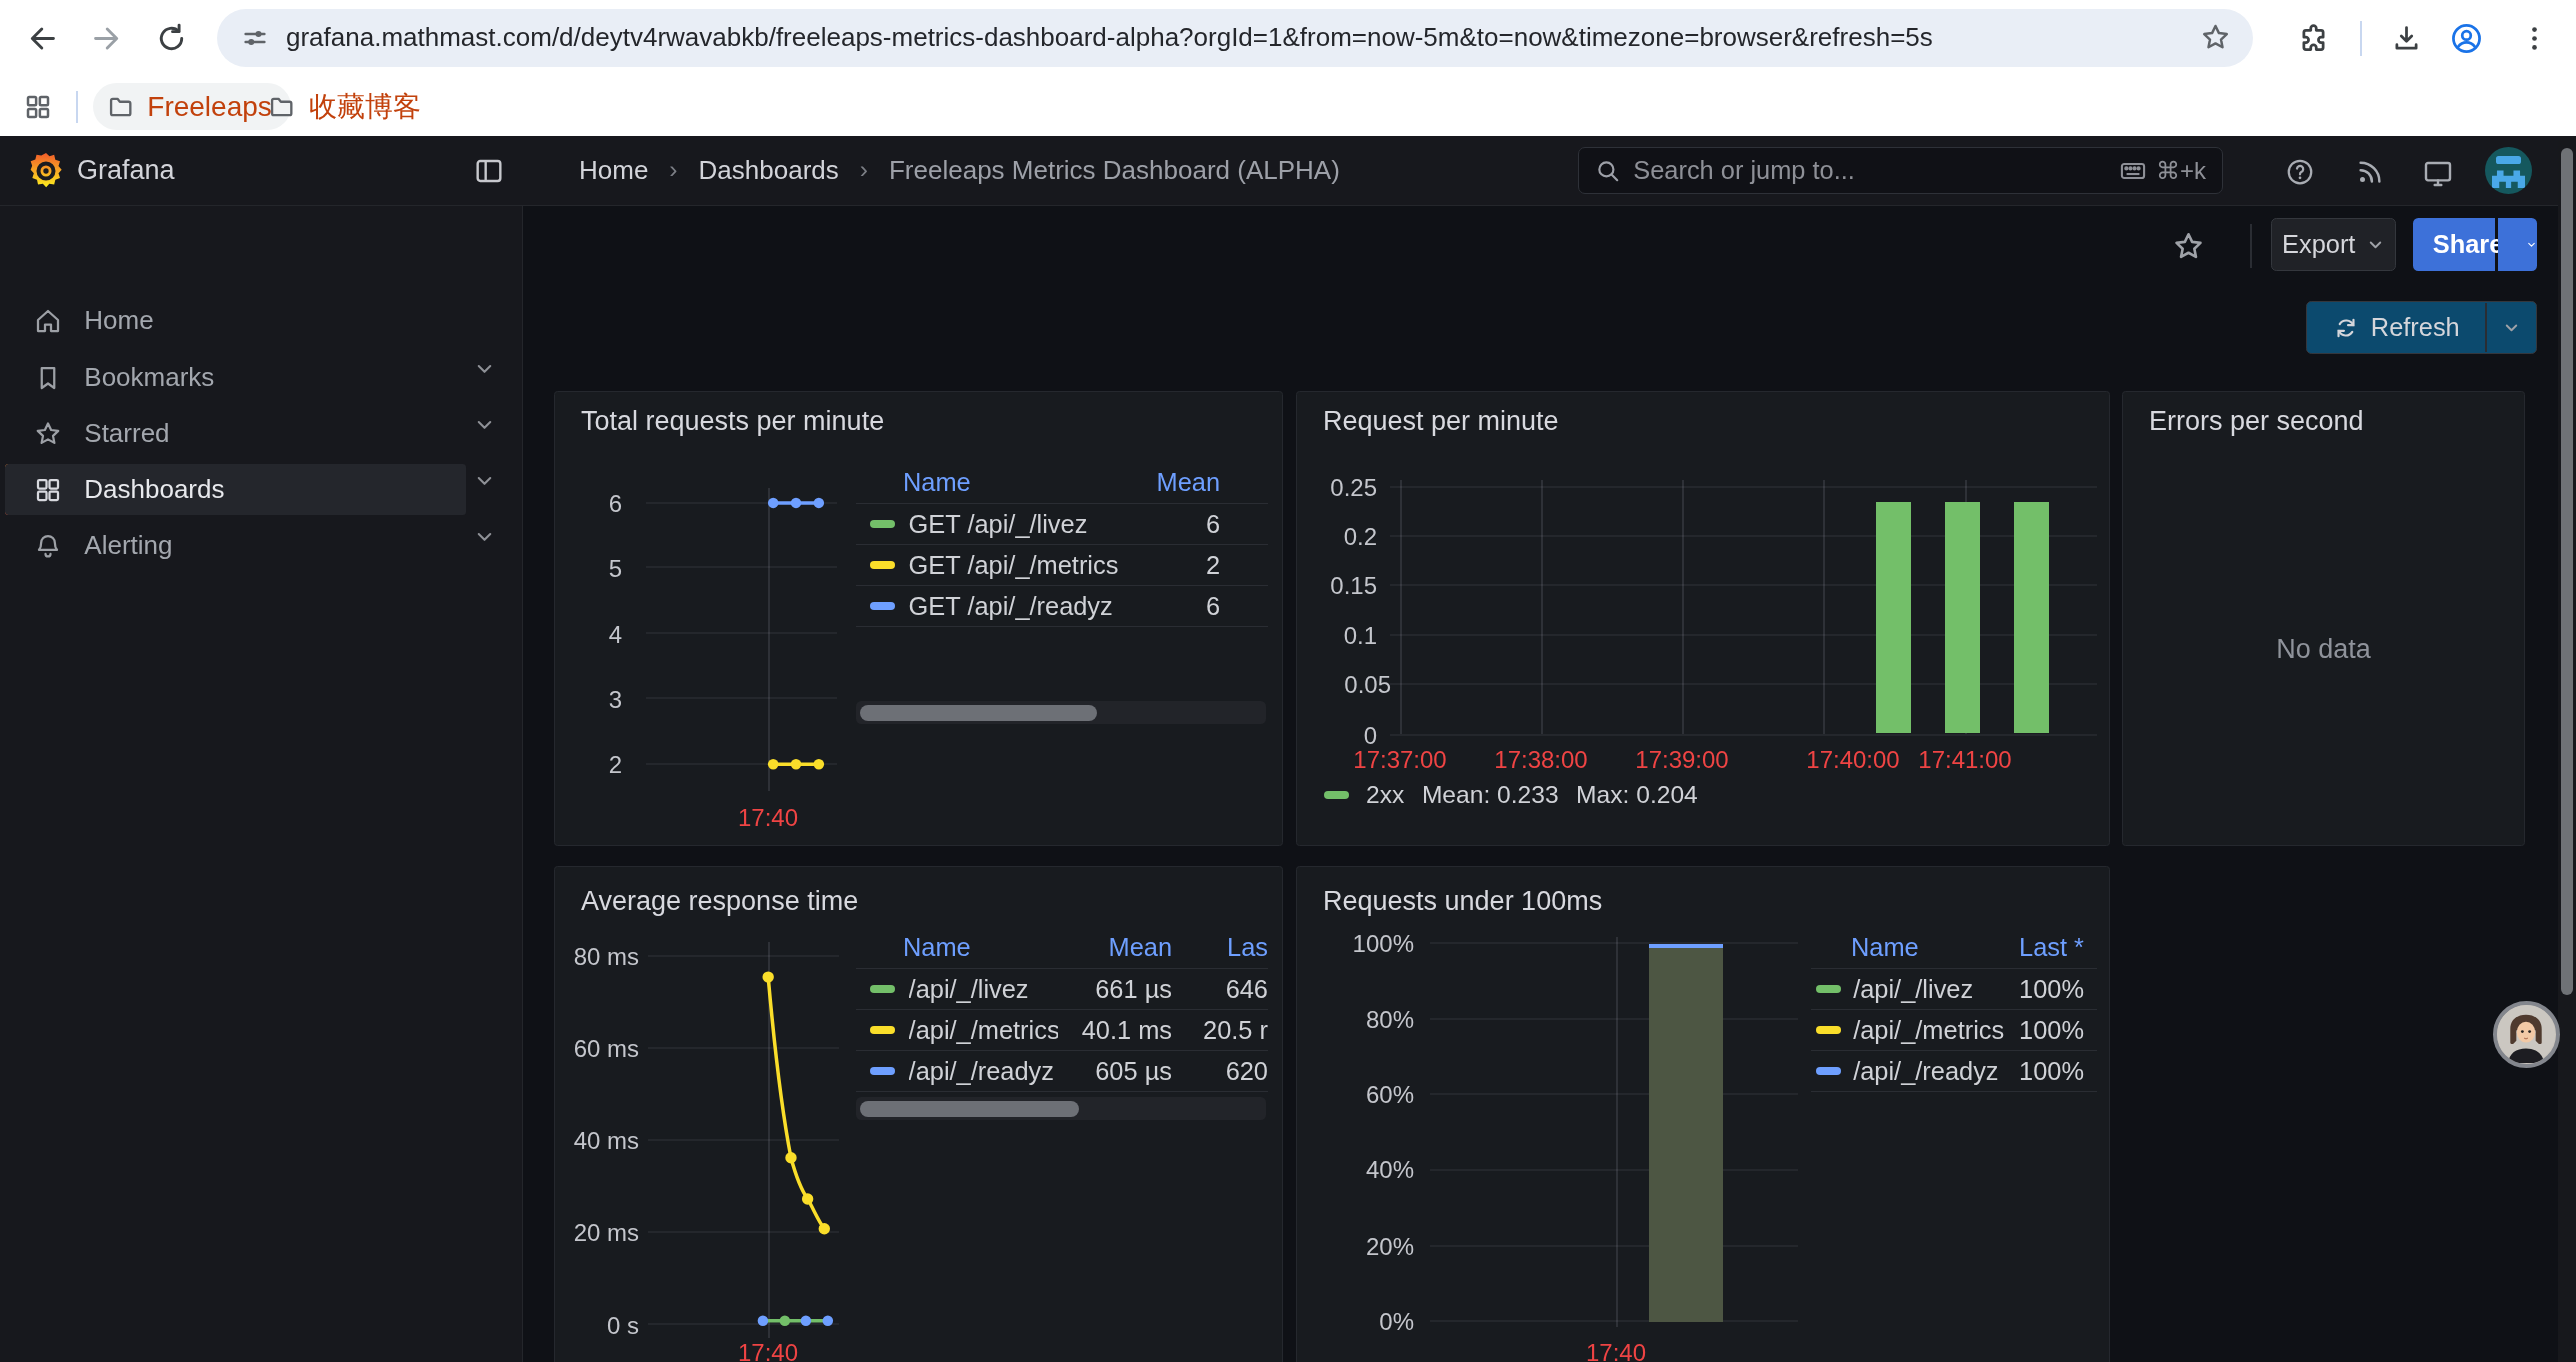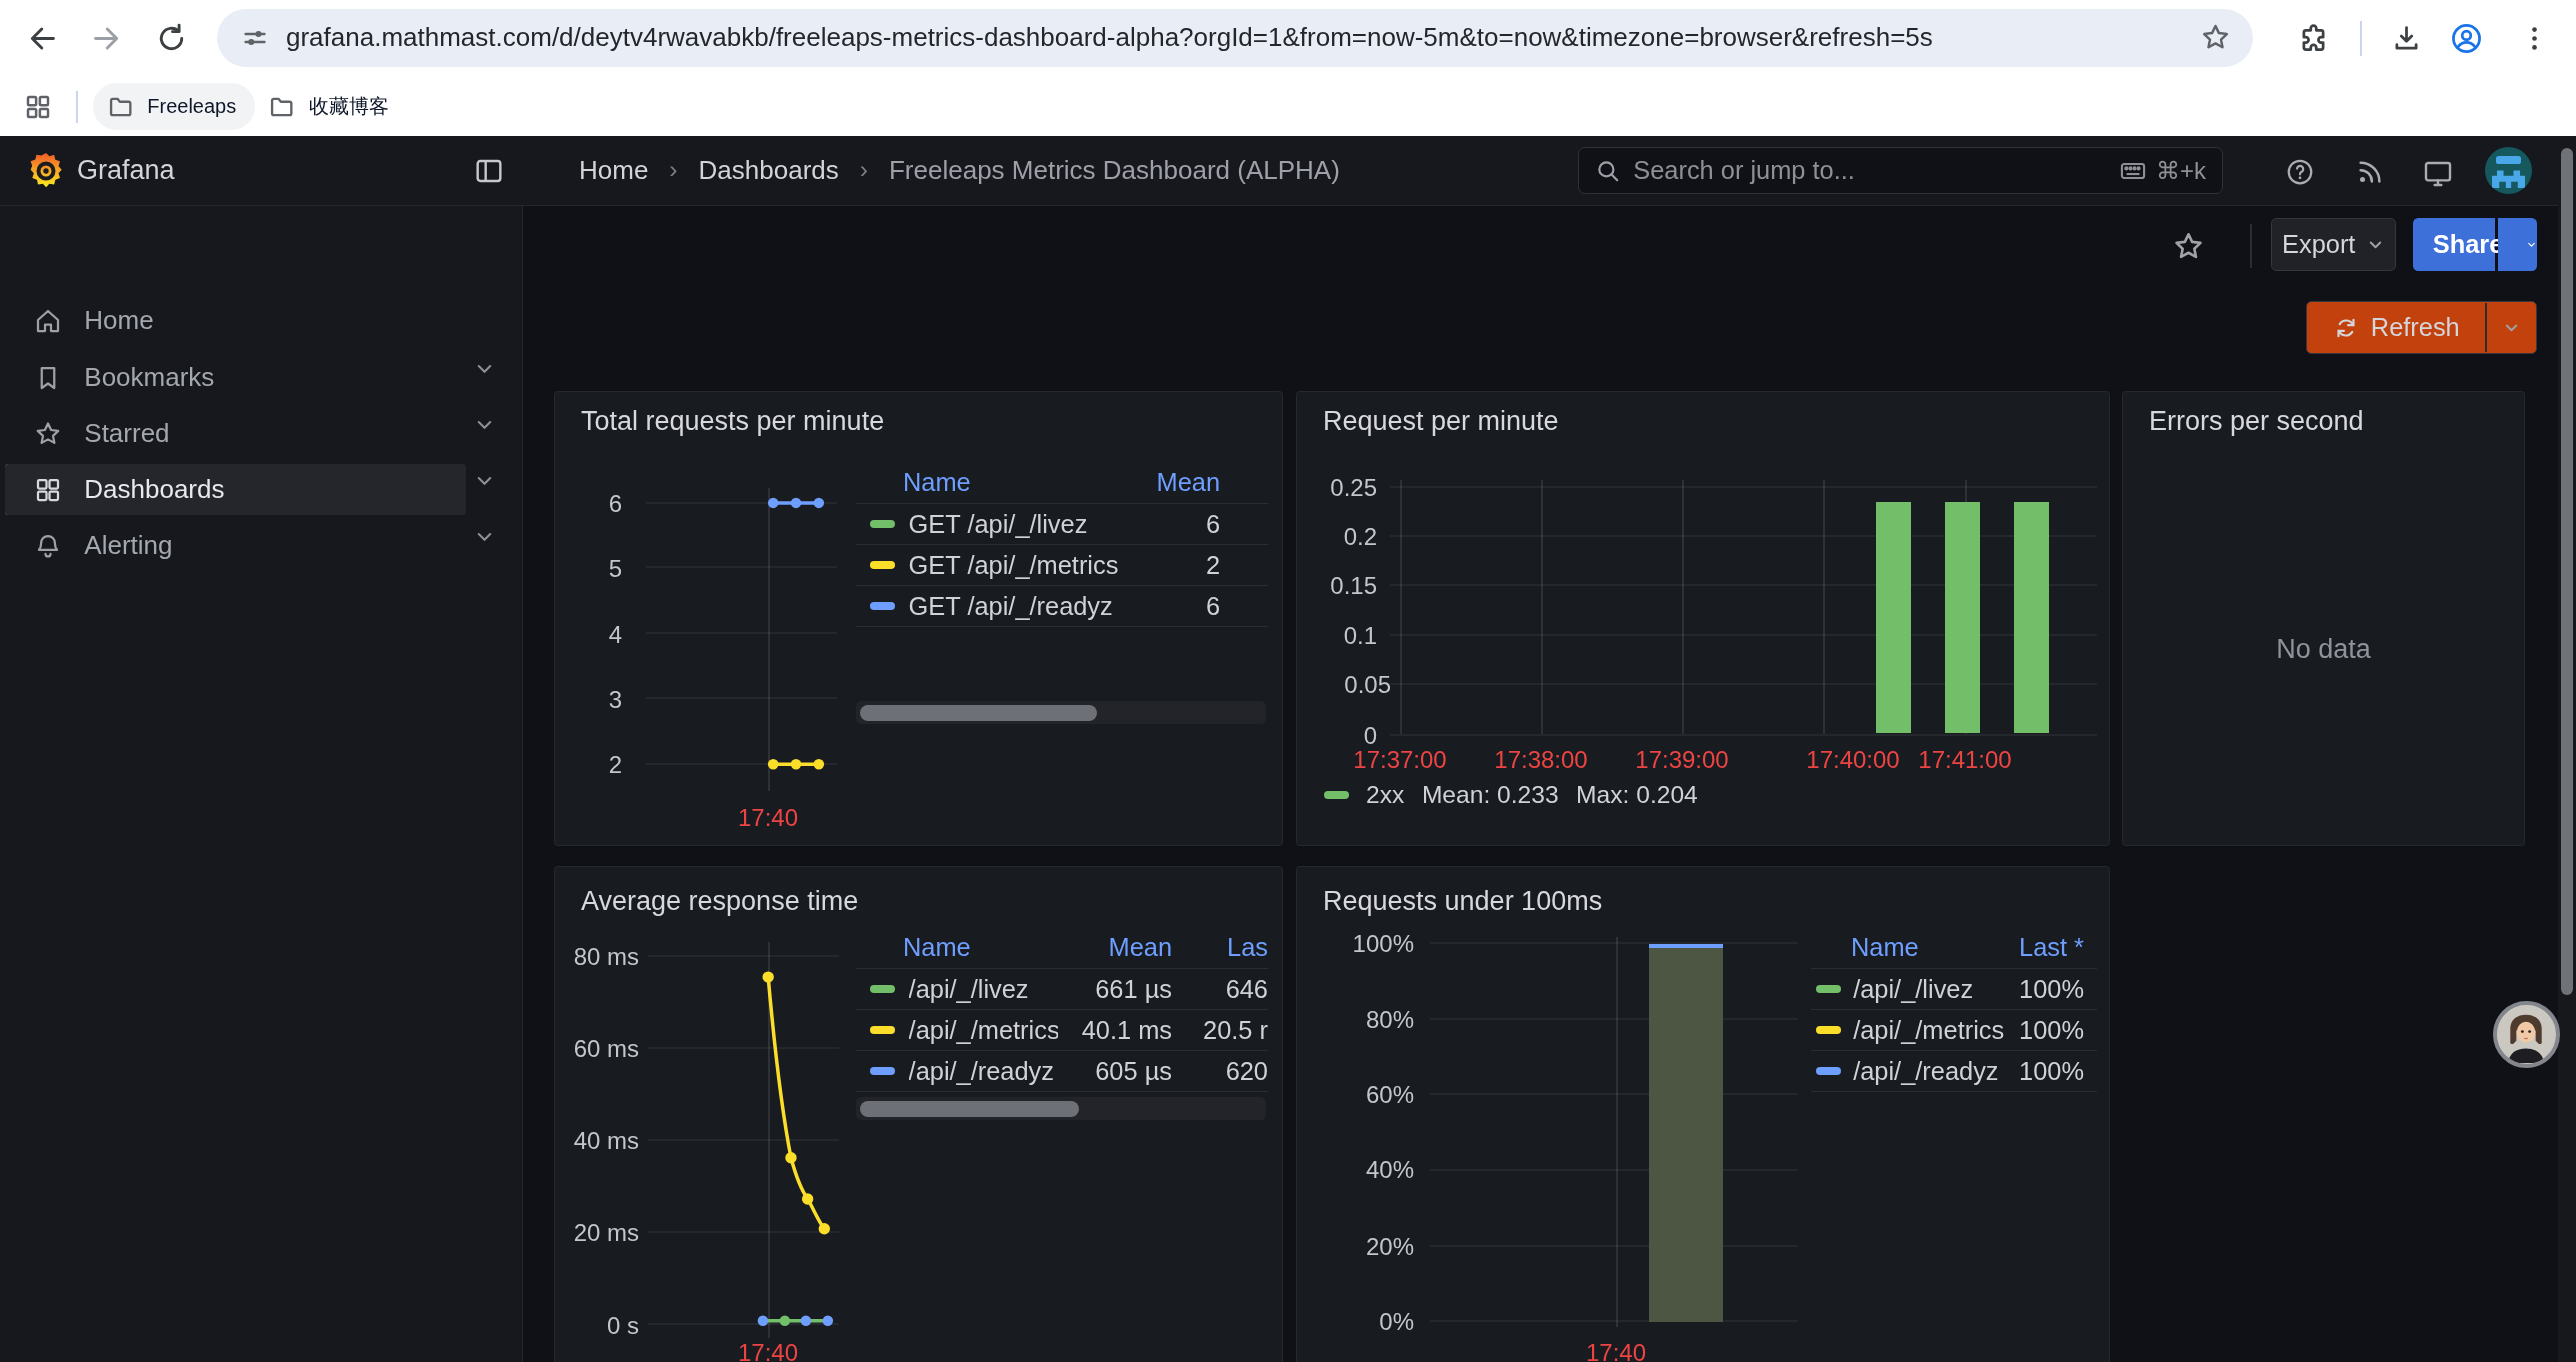--- a/index.html
+++ b/index.html
@@ -6,21 +6,21 @@
   #screen{position:relative;width:2576px;height:1363px;overflow:hidden;background:#0f1116;}
   .abs{position:absolute;}
   .flex{display:flex;align-items:center;}
   svg{display:block;}
 
   
   #browser-toolbar{left:0;top:0;width:2576px;height:77px;background:#ffffff;}
   #omnibox{left:217px;top:8.8px;width:2036px;height:58px;border-radius:29px;background:#e9eef6;display:flex;align-items:center;}
   #omnibox .url{font-size:26px;color:#24262b;white-space:nowrap;overflow:hidden;flex:1;margin-left:16px;}
   #bookmarks-bar{left:0;top:77px;width:2576px;height:59px;background:#ffffff;}
-  .bm-label{font-size:20px;color:#0f172a;white-space:nowrap;}
+  .bm-label{font-size:28px;color:#c2410c;white-space:nowrap;}
   .bm-pill{background:#f1f3f4;border-radius:24.6px;height:47px;display:flex;align-items:center;padding:0 19px 0 14px;}
 
   
   #gf{left:0;top:136px;width:2576px;height:1227px;background:#0f1116;}
   #gf-header{left:0;top:0;width:2576px;height:70px;background:#17181d;border-bottom:1.8px solid #24262b;box-sizing:border-box;padding-left:40px;}
   #gf-sidebar{left:0;top:70px;width:523px;height:1156px;background:#17181d;border-right:1.8px solid #24262b;box-sizing:border-box;}
   .gf-text{color:#d3d4da;}
   .crumb{font-size:26px;color:#d3d4da;white-space:nowrap;}
   .crumb-sep{font-size:24.6px;color:#7b7e85;}
   .crumb-current{color:#9da0a8;}
@@ -316,21 +316,21 @@
     </div>
     <div class="abs btn btn-blue" style="left:2413px;top:82px;width:82px;height:53px;border-radius:5.3px 0 0 5.3px;">
       <span>Share</span>
     </div>
     <div class="abs btn btn-blue" style="left:2498px;top:82px;width:39px;height:53px;border-radius:0 5.3px 5.3px 0;">
       <svg width="19" height="19" viewBox="0 0 24 24" fill="none" stroke="#ffffff" stroke-width="2.4" stroke-linecap="round" stroke-linejoin="round">
           <path d="M6 9.5l6 6 6-6"></path>
         </svg>
     </div>
 
-    <div class="abs btn btn-secondary flex" style="left:2306px;top:165px;width:231px;height:53px;background:#c2410c;justify-content:flex-start;padding:0;">
+    <div class="abs btn btn-secondary flex" style="left:2306px;top:165px;width:231px;height:53px;background:#0c4a6e;justify-content:flex-start;padding:0;">
       <div class="flex" style="flex:1;height:100%;justify-content:center;gap:12.3px;">
         <svg width="26" height="26" viewBox="0 0 24 24" fill="none" stroke="#d5d6db" stroke-width="2" stroke-linecap="round">
             <path d="M18.6 9.3A7 7 0 0 0 6.2 8.4M5.4 14.7a7 7 0 0 0 12.4.9"></path>
             <polyline points="18.9,4.4 18.9,9.4 13.9,9.4" fill="none"></polyline>
             <polyline points="5.1,19.6 5.1,14.6 10.1,14.6" fill="none"></polyline>
           </svg>
         <span>Refresh</span>
       </div>
       <div class="vdiv" style="height:49px;"></div>
       <div class="flex" style="width:49px;height:100%;justify-content:center;">

